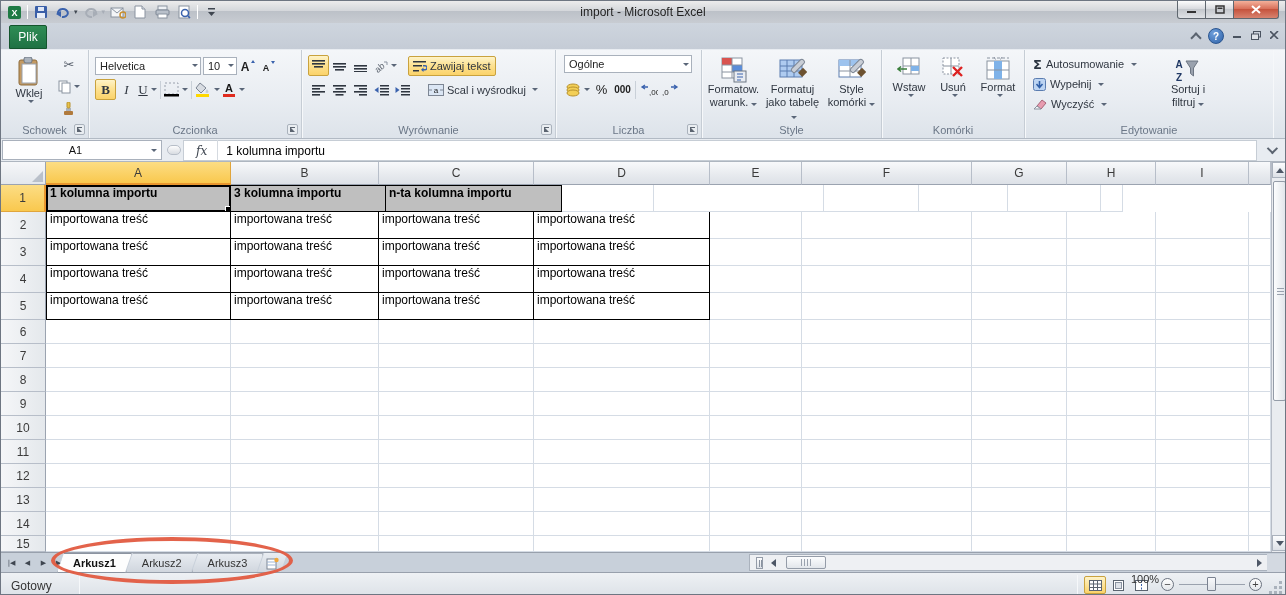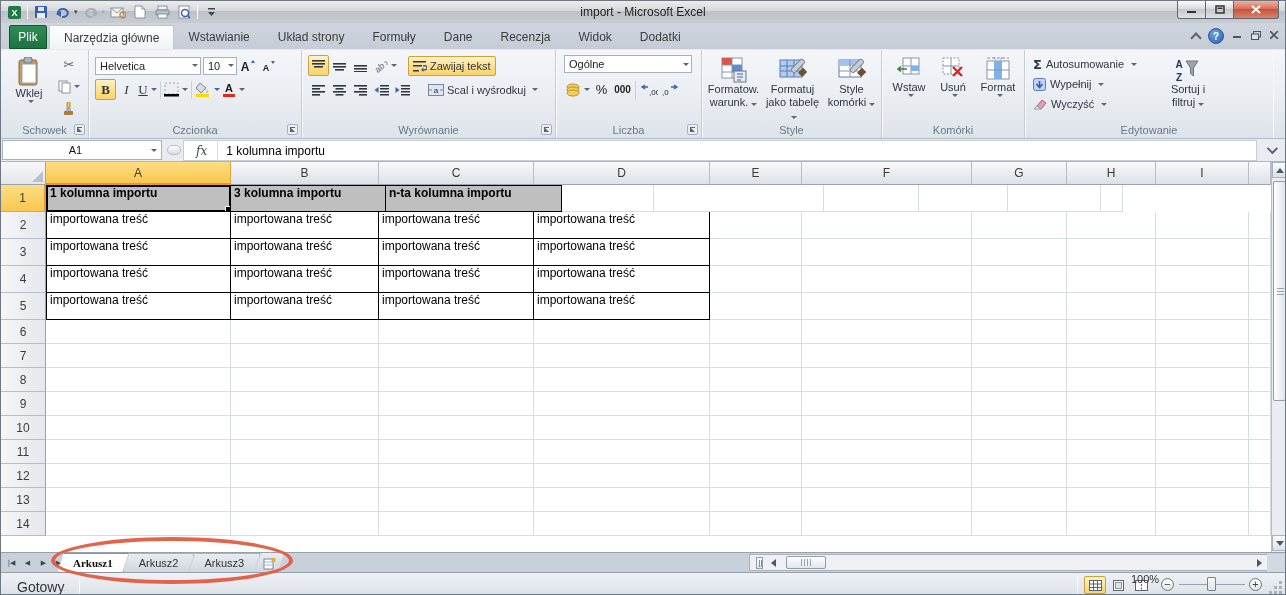--- a/index.html
+++ b/index.html
@@ -103,33 +103,33 @@
   #vthumb::before { content:""; position:absolute; left:3px; top:50%; width:7px; height:1px; background:#9aa2ae; box-shadow:0 -3px 0 #9aa2ae, 0 3px 0 #9aa2ae; }
 
   
   #sheetbar { position:absolute; left:0; top:551px; width:100%; height:20px; background:#c8d0da; border-top:1px solid #98a0ac; }
   #navbtns { position:absolute; left:3px; top:2px; display:flex; gap:1px; }
   .nav { width:15px; height:16px; display:flex; align-items:center; justify-content:center; color:#3f4650; font-size:7px; font-family:"DejaVu Sans",sans-serif; }
   #stabs { position:absolute; left:62px; top:0; height:20px; display:flex; }
   .stab { height:20px; padding:0 16px; display:flex; align-items:center; font-size:11px; color:#333;
     background:linear-gradient(#e9edf2,#cfd5dd); clip-path:polygon(7px 0,100% 0,calc(100% - 7px) 100%,0 100%); margin-left:-6px;
     box-shadow:inset 0 0 0 1px #aab1bc; }
-  .stab.active { background:#fdfdfd; font-weight:bold; color:#111; z-index:2; box-shadow:inset 0 0 0 1px #8b93a0;font-family:Liberation Serif, serif; }
+  .stab.active { background:#fdfdfd; font-weight:bold; color:#111; z-index:2; box-shadow:inset 0 0 0 1px #8b93a0; }
   #instab { height:20px; width:30px; margin-left:-6px; background:linear-gradient(#e9edf2,#cfd5dd); clip-path:polygon(7px 0,100% 0,calc(100% - 7px) 100%,0 100%); display:flex; align-items:center; justify-content:center; }
   #hscroll { position:absolute; left:748px; top:1px; width:520px; height:17px; background:#eef0f3; border:1px solid #aab2bd; }
   #hsplit { position:absolute; left:6px; top:2px; width:7px; height:12px; background:linear-gradient(#fdfdfe,#dde1e7); border:1px solid #949ca8; }
   #hsplit::before { content:""; position:absolute; left:2px; top:2px; width:1px; height:7px; background:#8a93a0; box-shadow:2px 0 0 #8a93a0; }
   .hbtn { position:absolute; top:0; width:16px; height:15px; display:flex; align-items:center; justify-content:center; }
   #hthumb { position:absolute; left:36px; top:1px; width:40px; height:13px; background:linear-gradient(#fcfdfe,#e2e6eb); border:1px solid #949ca8; border-radius:2px; display:flex; align-items:center; justify-content:center; gap:2px; }
   #hthumb i { width:1px; height:7px; background:#9aa2ae; }
   #sbcorner { position:absolute; right:0; top:1px; width:18px; height:18px; background:#d3d9e1; }
 
   
   #statusbar { position:absolute; left:0; top:571px; width:100%; height:24px; background:linear-gradient(#eef1f4,#dde2e8); border-top:1px solid #98a0ac; }
-  #stmode { position:absolute; left:16px; top:6px; font-size:14px; color:#333; }
+  #stmode { position:absolute; left:10px; top:6px; font-size:12px; color:#333; }
   .stsep { position:absolute; top:2px; width:1px; height:20px; background:#c2c8d0; border-right:1px solid #f6f8fa; }
   #views { position:absolute; left:1083px; top:3px; display:flex; gap:1px; }
   .vbtn { width:22px; height:18px; border:1px solid transparent; border-radius:2px; display:flex; align-items:center; justify-content:center; }
   .vbtn.on { background:linear-gradient(#fef3c8,#fbd36a); border-color:#c9a23e; }
   #zoomlvl { position:absolute; left:1130px; top:0; font-size:11px; color:#333; }
   .zbtn { position:absolute; top:5px; width:13px; height:13px; border:1px solid #6b7380; border-radius:50%; background:linear-gradient(#fdfdfd,#e4e7eb); color:#444; font-size:11px; line-height:10px; text-align:center; }
   #ztrack { position:absolute; left:1178px; top:11px; width:66px; height:1px; background:#9aa2ae; }
   #ztick { position:absolute; left:1210px; top:7px; width:1px; height:9px; background:#9aa2ae; }
   #zthumb { position:absolute; left:1206px; top:4px; width:9px; height:14px; background:linear-gradient(#f8f9fb,#dfe3e8); border:1px solid #7a8290; border-radius:1px; }
   #grip { position:absolute; right:2px; top:8px; width:14px; height:14px; }
@@ -226,30 +226,20 @@
       <div class="wb close">
           <svg width="10" height="9">
             <path d="M1,1 l8,7 M9,1 l-8,7" stroke="#fff" stroke-width="2"></path>
           </svg>
         </div>
     </div>
   </div>
 
   <div id="tabstrip">
     <div id="filetab" style="background: linear-gradient(rgb(47, 141, 85), rgb(31, 114, 68));">Plik</div>
-    <div id="rtabs">
-      <div class="rtab active">Narzędzia główne</div>
-      <div class="rtab">Wstawianie</div>
-      <div class="rtab">Układ strony</div>
-      <div class="rtab">Formuły</div>
-      <div class="rtab">Dane</div>
-      <div class="rtab">Recenzja</div>
-      <div class="rtab">Widok</div>
-      <div class="rtab">Dodatki</div>
-    </div>
     <div id="striptools">
       <span class="chev"></span>
       <span class="helpc">?</span>
       <span class="mini"><svg width="9" height="8">
             <rect x="0" y="5" width="8" height="2" fill="#4a5360"></rect>
           </svg></span>
       <span class="mini"><svg width="10" height="9">
             <rect x="2.5" y="0.5" width="7" height="5.5" fill="none" stroke="#4a5360"></rect>
             <rect x="0.5" y="3" width="7" height="5.5" fill="#dfe3e9" stroke="#4a5360"></rect>
           </svg></span>
@@ -817,20 +807,33 @@
           <div class="cell" style="width: 148px;"></div>
           <div class="cell" style="width: 155px;"></div>
           <div class="cell" style="width: 176px;"></div>
           <div class="cell" style="width: 92px;"></div>
           <div class="cell" style="width: 170px;"></div>
           <div class="cell" style="width: 95px;"></div>
           <div class="cell" style="width: 89px;"></div>
           <div class="cell" style="width: 93px;"></div>
           <div class="cell" style="width: 22px;"></div>
         </div>
+        <div class="grow" style="height: 16px;">
+          <div class="rh">15</div>
+          <div class="cell" style="width: 185px;"></div>
+          <div class="cell" style="width: 148px;"></div>
+          <div class="cell" style="width: 155px;"></div>
+          <div class="cell" style="width: 176px;"></div>
+          <div class="cell" style="width: 92px;"></div>
+          <div class="cell" style="width: 170px;"></div>
+          <div class="cell" style="width: 95px;"></div>
+          <div class="cell" style="width: 89px;"></div>
+          <div class="cell" style="width: 93px;"></div>
+          <div class="cell" style="width: 22px;"></div>
+        </div>
       </div>
   </div>
 
   <div id="vscroll">
     <div class="sbtn" style="top:0">
         <span class="tri up"></span>
       </div>
     <div id="vthumb"></div>
     <div class="sbtn" style="top:373px">
         <span class="tri dn"></span>

